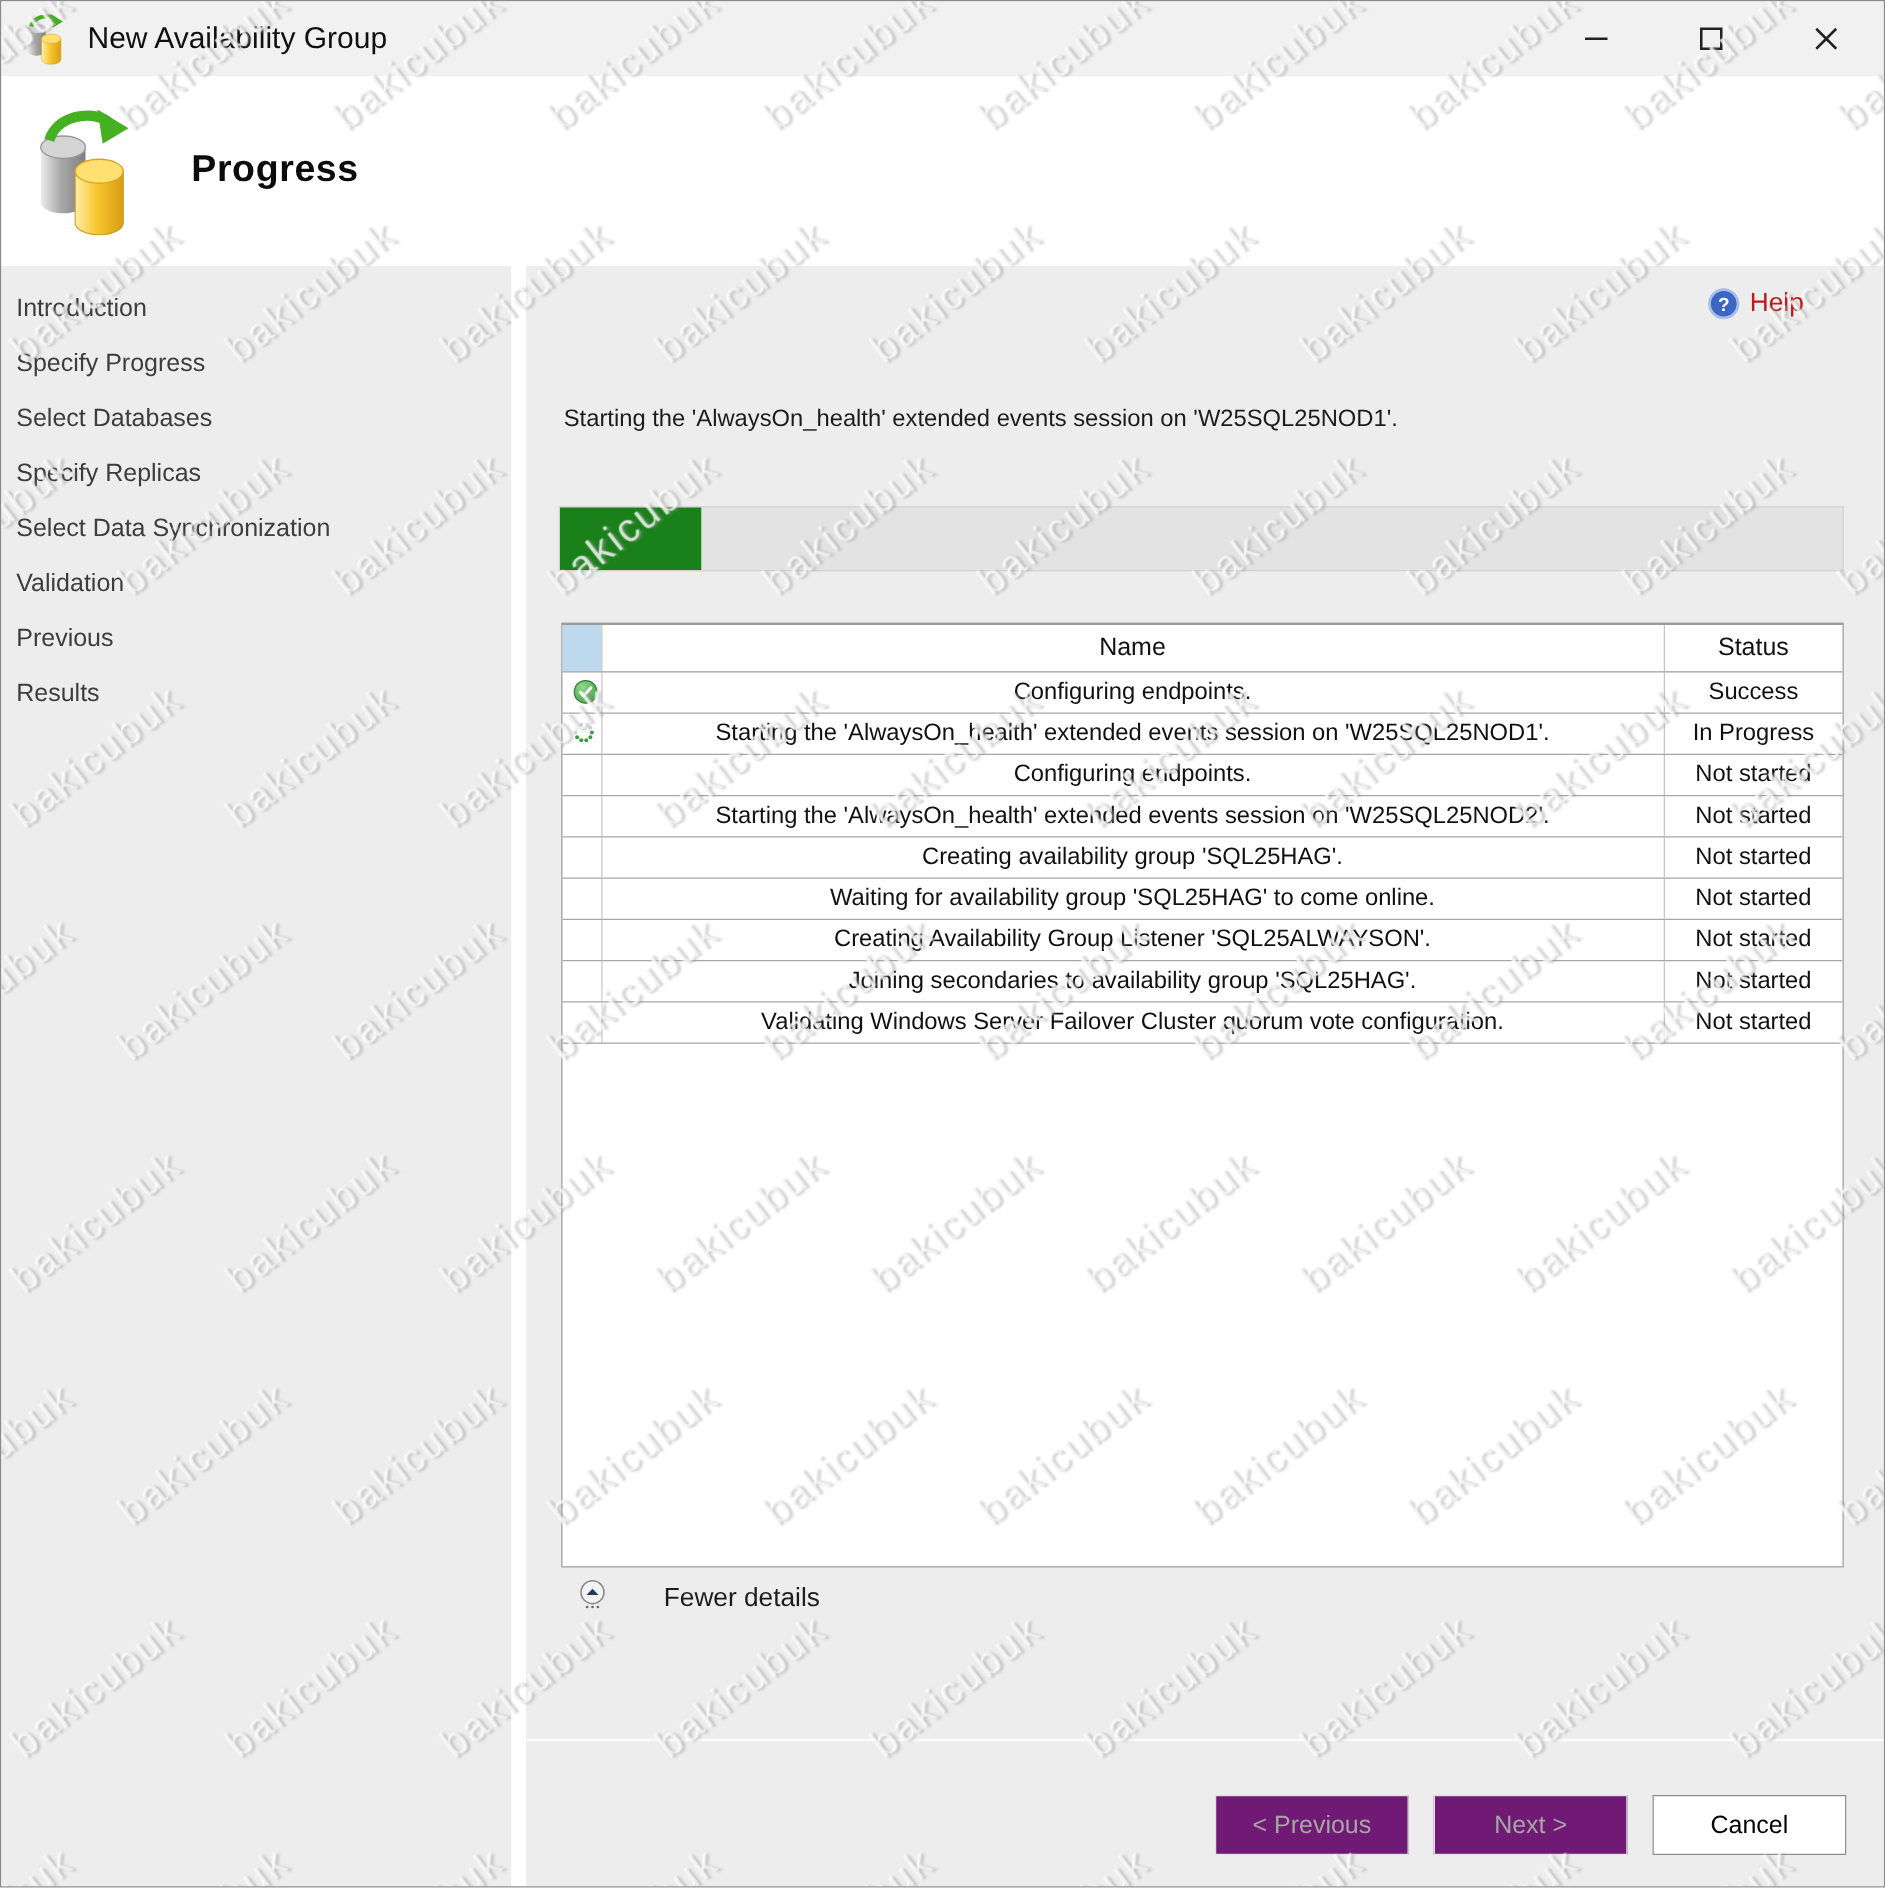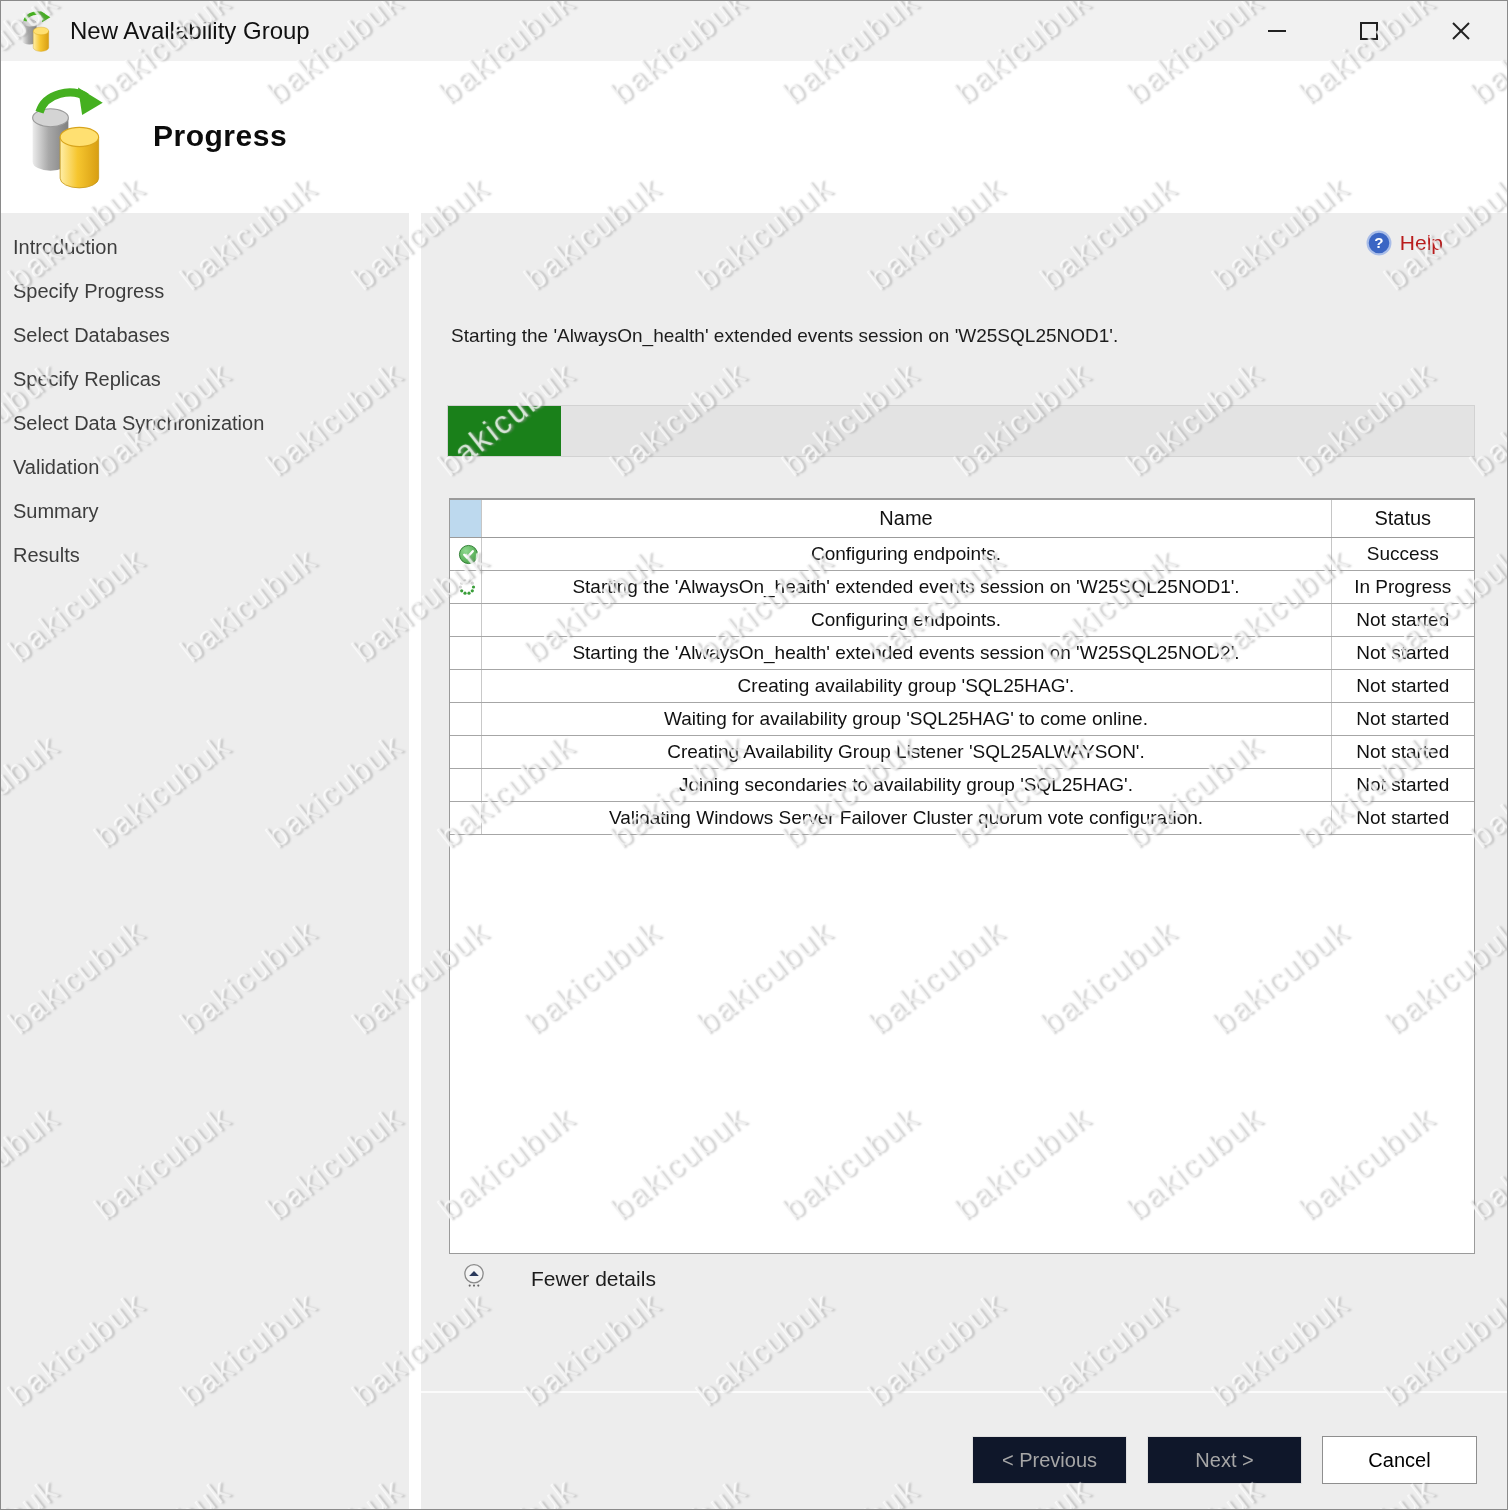--- a/index.html
+++ b/index.html
@@ -45,21 +45,21 @@
   td.icon-cell svg{vertical-align:middle;}
 
   
   .details-toggle{position:absolute;left:40px;top:1050px;display:flex;align-items:flex-end;gap:44px;cursor:pointer;}
   .details-toggle .lbl{font-size:21px;color:#1c1c1c;}
 
   
   .footer{position:absolute;left:0;right:0;top:1178px;bottom:0;background:#ededed;border-top:2px solid #fbfbfb;}
   .footer .btns{position:absolute;top:43px;right:30px;display:flex;gap:20px;}
   .btn{width:155px;height:48px;font-size:20px;font-family:"Liberation Sans",sans-serif;display:flex;align-items:center;justify-content:center;}
-  .btn.disabled{background:#0f172a;border:1px solid #e0e0e0;color:#a6a6a6;}
+  .btn.disabled{background:#701a75;border:1px solid #e0e0e0;color:#a6a6a6;}
   .btn.enabled{background:#ffffff;border:1px solid #8f8f8f;color:#000;}
 
   
   .wm-layer{position:absolute;inset:0;pointer-events:none;z-index:50;overflow:hidden;}
   .wm{position:absolute;font-size:32px;letter-spacing:2px;transform:rotate(-38deg);color:rgba(200,200,200,0.16);
       text-shadow:-1px -1px 1px rgba(255,255,255,0.85), 1px 1px 2px rgba(140,140,140,0.40);white-space:nowrap;}
 </style>
 </head>
 <body>
 
@@ -120,21 +120,21 @@
     <div class="page-title">Progress</div>
   </div>
 
   <div class="sidebar">
     <div class="side-item">Introduction</div>
     <div class="side-item">Specify Progress</div>
     <div class="side-item">Select Databases</div>
     <div class="side-item">Specify Replicas</div>
     <div class="side-item">Select Data Synchronization</div>
     <div class="side-item">Validation</div>
-    <div class="side-item">Summary</div>
+    <div class="side-item">Previous</div>
     <div class="side-item">Results</div>
   </div>
   <div class="vdivider"></div>
 
   <div class="main">
 
     <div class="help-link">
       <svg width="26" height="26" viewBox="0 0 24 24">
         <circle cx="12" cy="12" r="10.5" fill="#3b66c4" stroke="#a9bde8" stroke-width="2"></circle>
         <text x="12" y="17" text-anchor="middle" font-size="14" font-weight="bold" fill="#ffffff" font-family="Liberation Sans, sans-serif">?</text>

